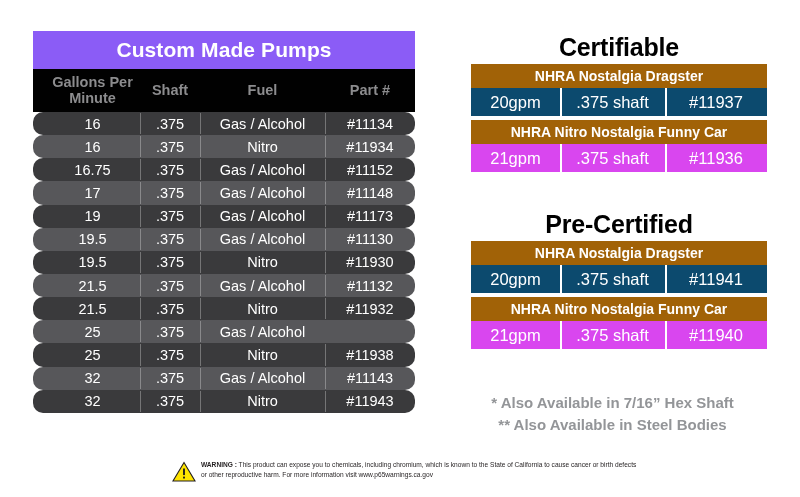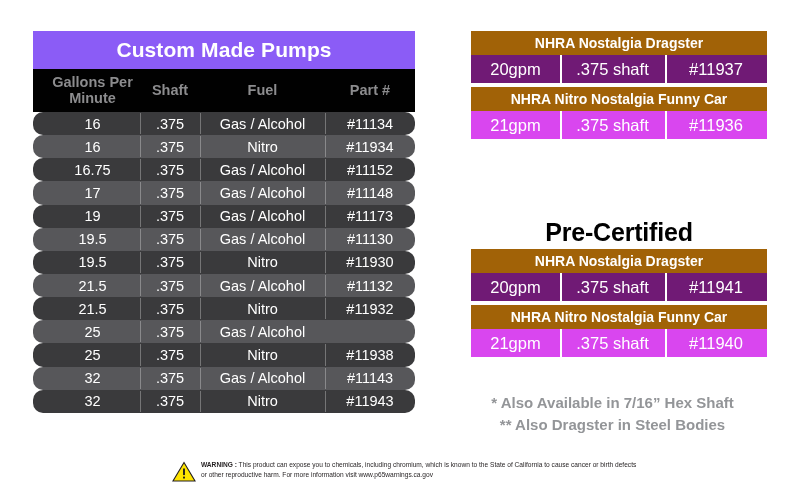--- a/index.html
+++ b/index.html
@@ -81,21 +81,21 @@
 
   
   .c1 { width: 107px; padding-left: 12px; }
   .c2 { width: 60px;  }
   .c3 { width: 125px; }
   .c4 { width: 90px;  }
 
   
   .side-block { position: absolute; width: 296px; left: 471px; }
   #block-certifiable  { top: 31px; }
-  #block-precertified { top: 216px; }
+  #block-precertified { top: 208px; }
 
   .side-title {
     text-align: center;
     color: #000000;
     font-size: 25px;
     font-weight: bold;
     letter-spacing: -0.2px;
     height: 33px;
     line-height: 33px;
   }
@@ -111,21 +111,21 @@
     color: #ffffff;
     font-size: 14px;
     font-weight: bold;
   }
 
   .side-row {
     height: 28px;
     display: flex;
     align-items: stretch;
   }
-  .side-row.black { background: #701a75; }
+  .side-row.black { background: #0c4a6e; }
   .side-row.gray  { background: #d946ef; }
   .side-gap { height: 4px; background: #ffffff; }
 
   .side-row .cell {
     color: #ffffff;
     font-size: 16.5px;
     display: flex;
     align-items: center;
     justify-content: center;
     position: relative;
@@ -262,20 +262,21 @@
   </div>
   <div class="main-row dark">
     <div class="cell c1">32</div>
     <div class="cell c2">.375</div>
     <div class="cell c3">Nitro</div>
     <div class="cell c4">#11943</div>
   </div>
 </div>
 
 <div class="side-block" id="block-certifiable">
+  <div class="side-title">Certifiable</div>
 
   <div class="side-band">
     <span class="txt">NHRA Nostalgia Dragster</span>
   </div>
   <div class="side-row black">
     <div class="cell s1">20gpm</div>
     <div class="cell s2">.375 shaft</div>
     <div class="cell s3">#11937</div>
   </div>
 
@@ -310,21 +311,21 @@
   </div>
   <div class="side-row gray">
     <div class="cell s1">21gpm</div>
     <div class="cell s2">.375 shaft</div>
     <div class="cell s3">#11940</div>
   </div>
 </div>
 
 <div id="footnotes">
   <div>* Also Available in 7/16” Hex Shaft</div>
-  <div>** Also Dragster in Steel Bodies</div>
+  <div>** Also Available in Steel Bodies</div>
 </div>
 
 <div id="prop65">
   <span class="tri">
     <svg width="24" height="21" viewBox="0 0 24 21">
       <polygon points="12,1.5 23,20 1,20" fill="#FFE400" stroke="#231F20" stroke-width="1.1"></polygon>
       <rect x="11.05" y="7.5" width="1.9" height="6.6" fill="#231F20"></rect>
       <rect x="11.05" y="15.6" width="1.9" height="1.9" fill="#231F20"></rect>
     </svg>
   </span>

